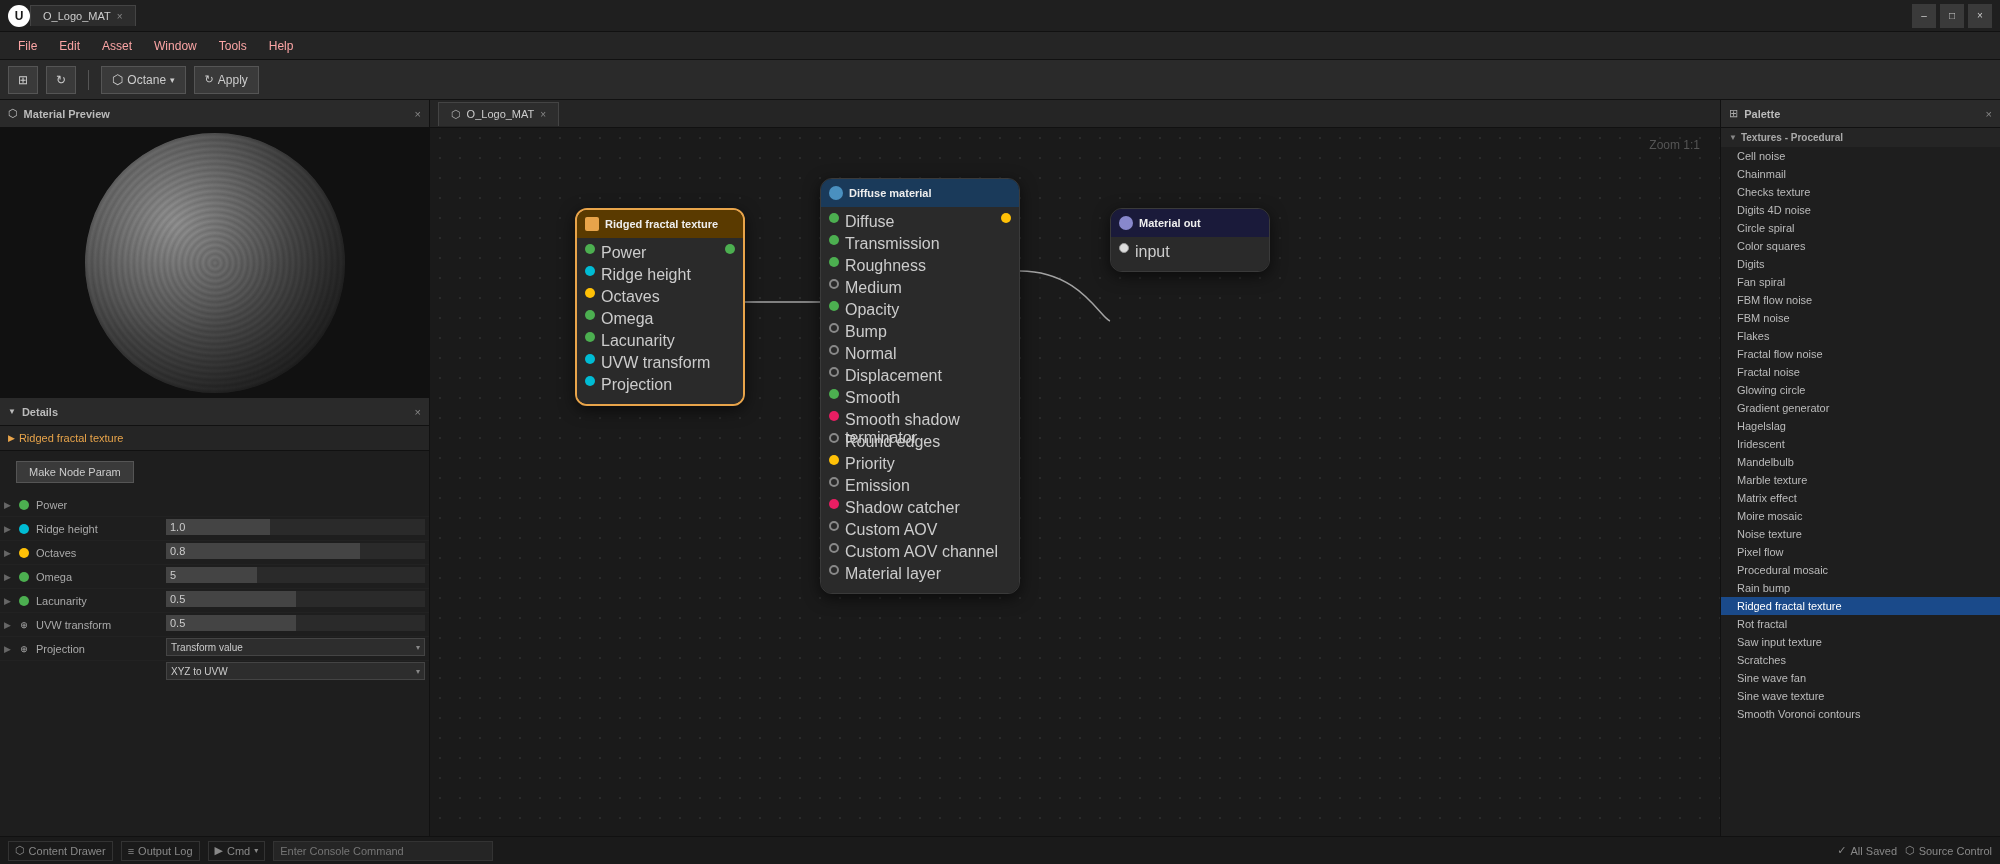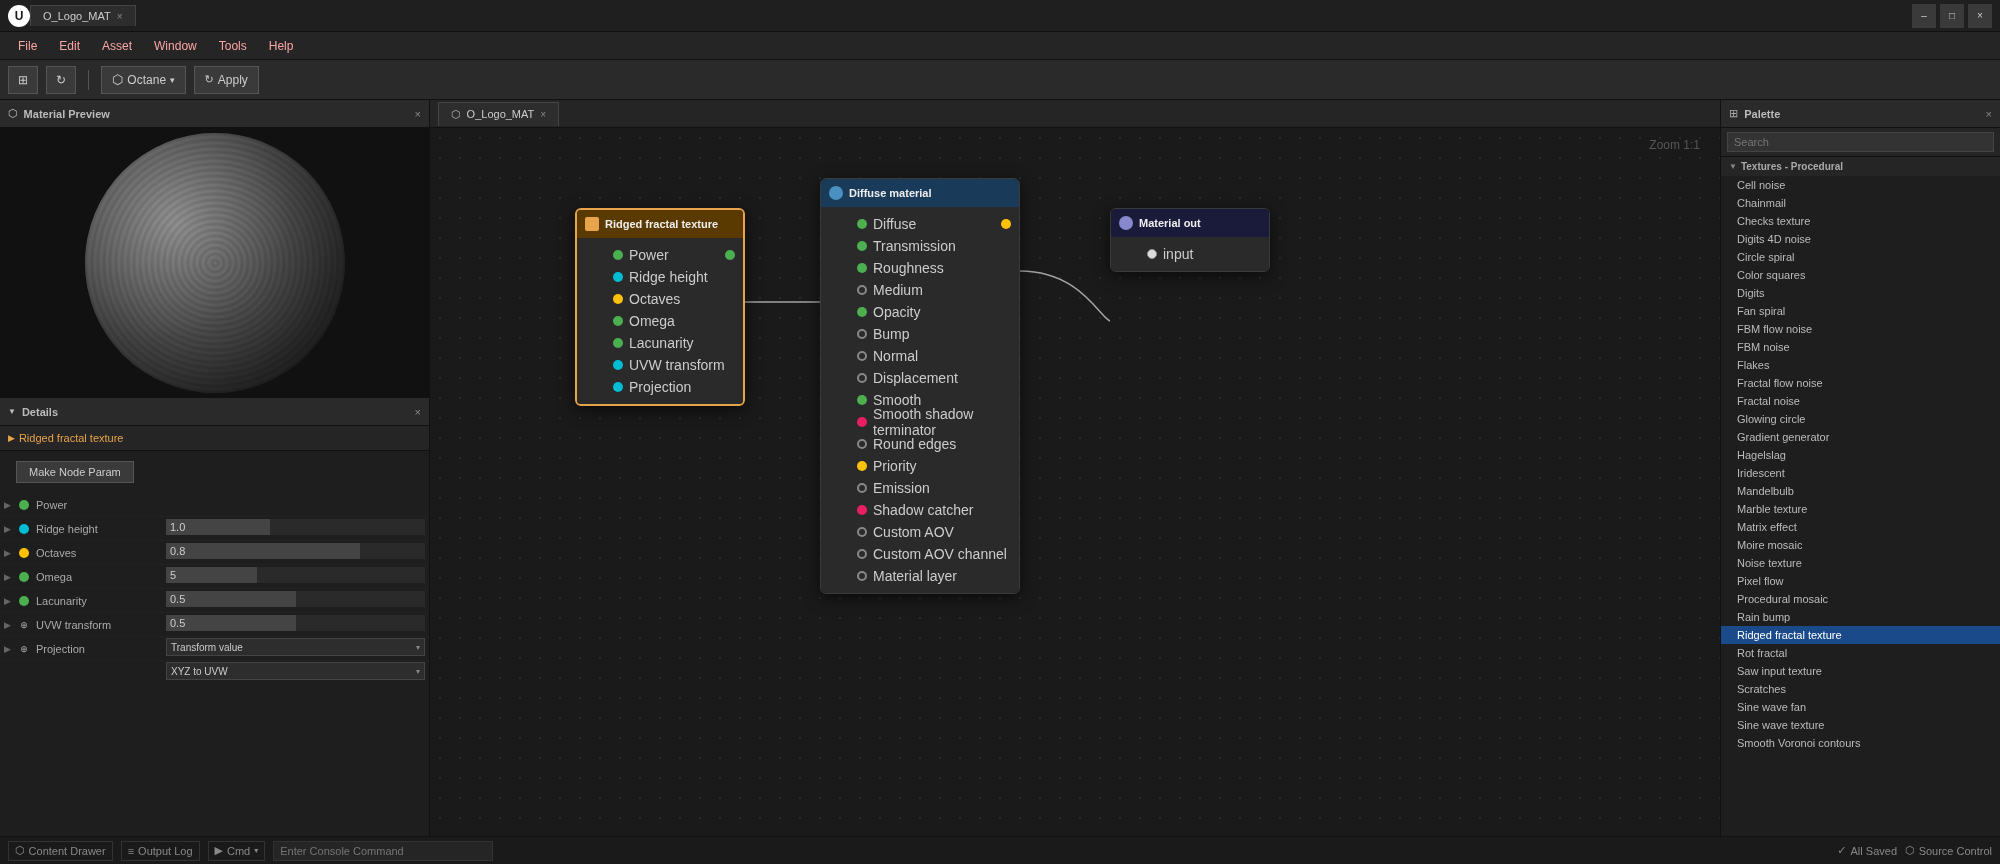--- a/index.html
+++ b/index.html
@@ -245,47 +245,46 @@
       font-size: 52px;
       color: rgba(60,60,60,0.5);
       font-weight: bold;
       pointer-events: none;
       letter-spacing: 2px;
     }
 
     
     .node-card {
       position: absolute;
-      border-radius: 6px;
+      border-radius: 12px;
       overflow: hidden;
       box-shadow: 0 4px 16px rgba(0,0,0,0.6);
       min-width: 160px;
     }
     .node-header {
       height: 28px;
       display: flex;
       align-items: center;
       padding: 0 8px;
       gap: 6px;
       font-size: 11px;
       font-weight: bold;
       color: #eee;
     }
     .node-header .node-icon { width: 14px; height: 14px; }
     .node-body { background: #2a2a2a; padding: 6px 0; }
     .node-pin-row {
       height: 22px;
       display: flex;
-      align-items: center;
+      align-items: flex-start;
       padding: 0 8px;
       gap: 6px;
-      font-size: 14px;
+      font-size: 16px;
       color: #ccc;
       position: relative;
-      margin-left: 28px;
     }
     .pin { width: 10px; height: 10px; border-radius: 50%; flex-shrink: 0; }
     .pin-out { margin-left: auto; }
     .pin-green { background: #4caf50; }
     .pin-yellow { background: #ffc107; }
     .pin-white { background: #ddd; border: 1px solid #999; }
     .pin-cyan { background: #00bcd4; }
     .pin-pink { background: #e91e63; }
     .pin-hollow { background: transparent; border: 2px solid #888; }
 
@@ -771,23 +770,20 @@
       </div>
 
     </div>
   </div>
 
   <div id="right-panel">
     <div class="palette-header">
       <span class="palette-icon">⊞</span>
       <span class="palette-title">Palette</span>
       <span class="palette-close">×</span>
-    </div>
-    <div class="palette-search">
-      <input type="text" placeholder="Search" style="">
     </div>
     <div class="palette-list">
       <div class="palette-category">
         <span class="cat-arrow">▼</span>
         <span>Textures - Procedural</span>
       </div>
       <div class="palette-item">Cell noise</div>
       <div class="palette-item">Chainmail</div>
       <div class="palette-item">Checks texture</div>
       <div class="palette-item">Digits 4D noise</div>

